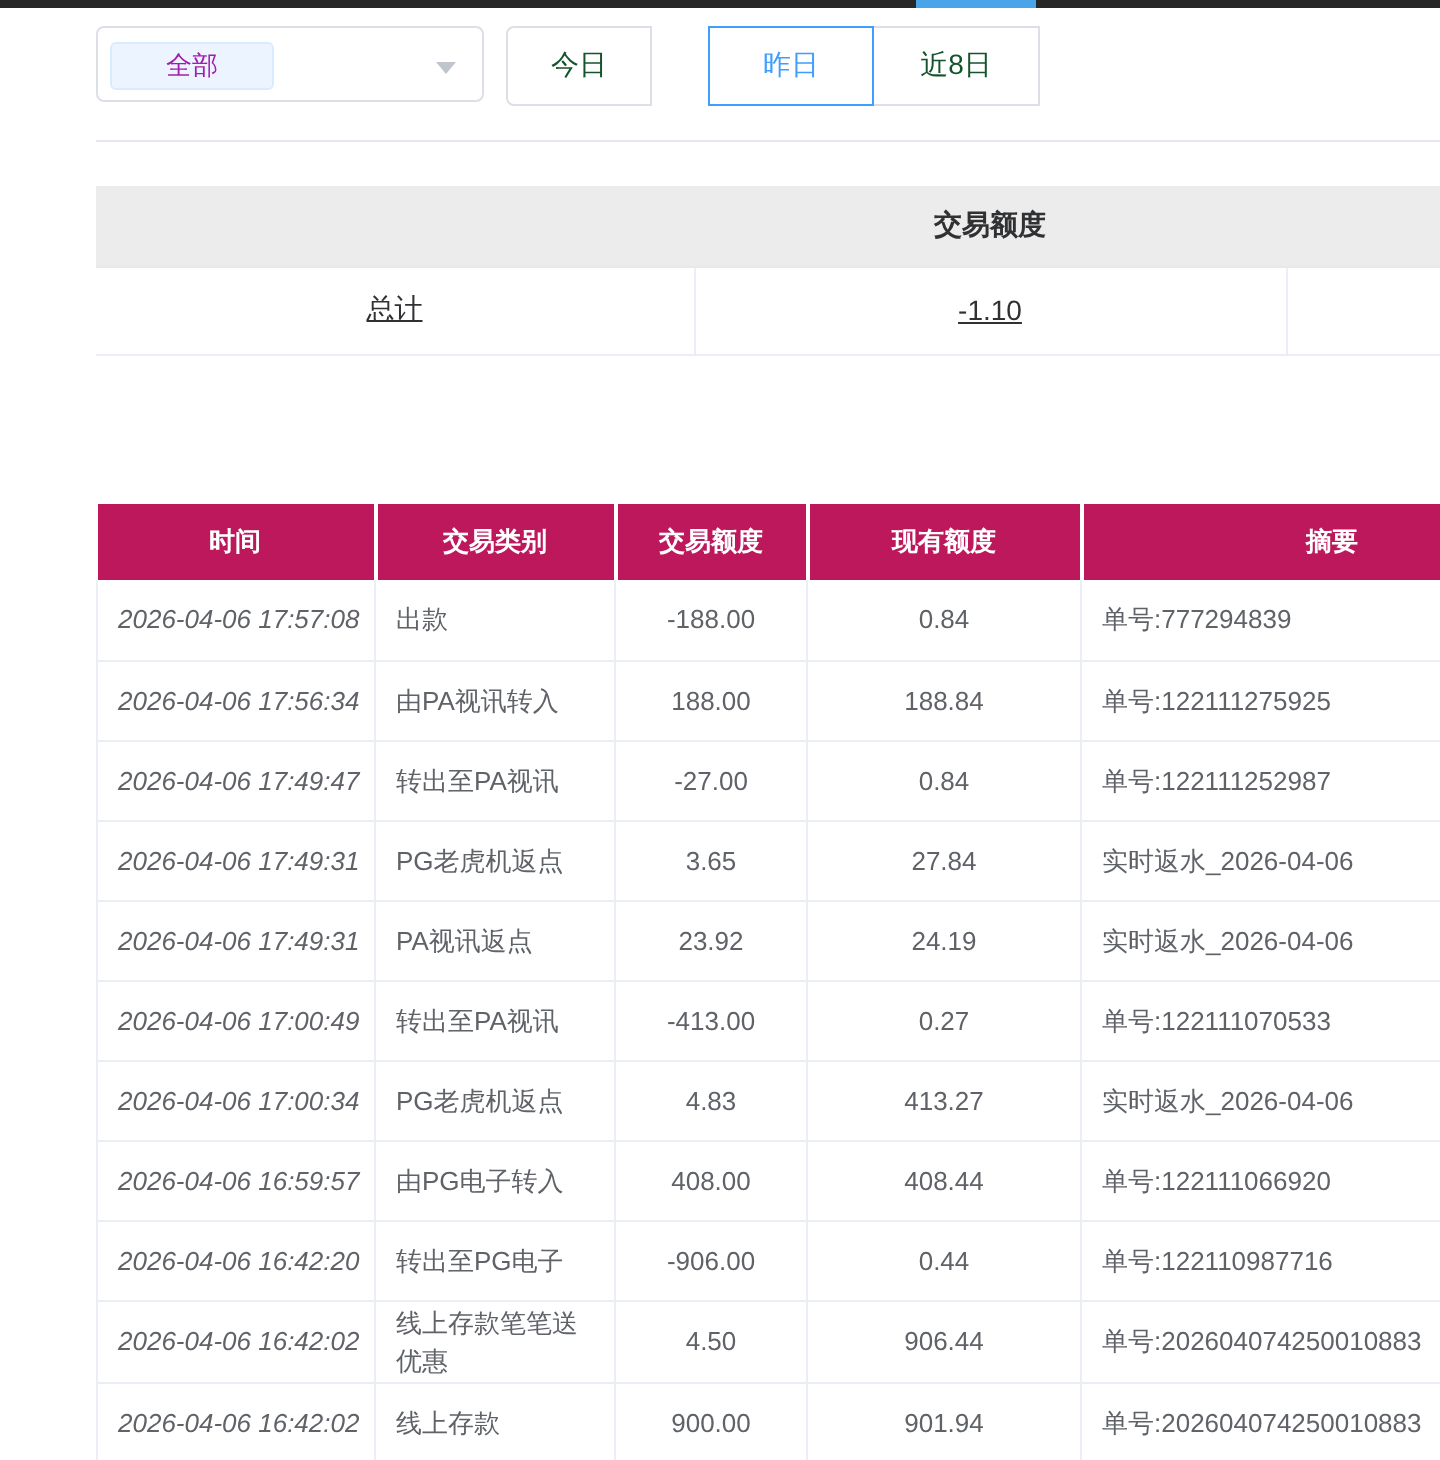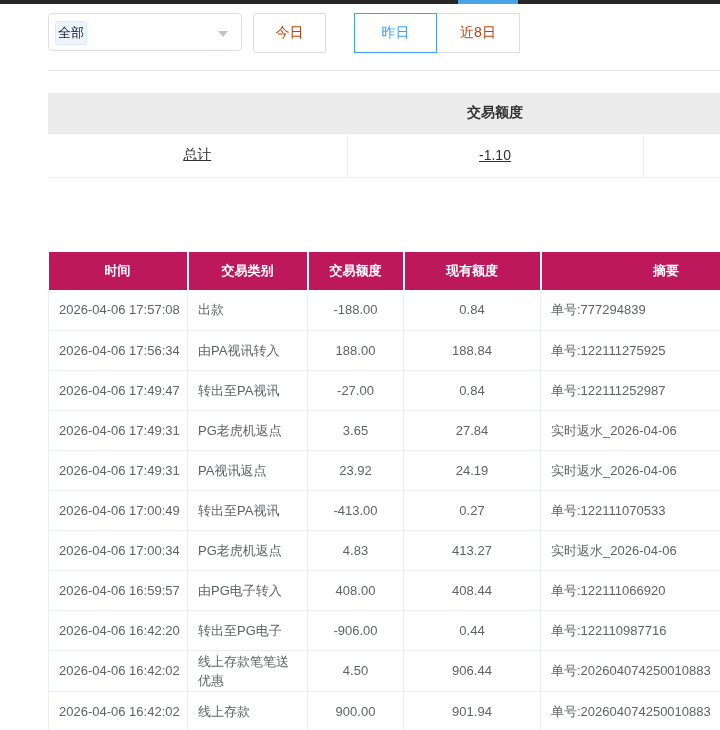--- a/index.html
+++ b/index.html
@@ -10,34 +10,34 @@
   
   .topbar { position:absolute; top:0; left:0; width:720px; height:4px; background:#272727; }
   .topbar-accent { position:absolute; top:0; left:458px; width:60px; height:4px; background:#49a4e9; }
 
   
   .filter-row { position:absolute; top:13px; left:48px; display:flex; align-items:flex-start; }
 
   .select-box { position:relative; width:194px; height:38px; background:#fff;
     border:1px solid #dcdfe6; border-radius:4px; cursor:pointer; }
   .select-tag { position:absolute; left:6px; top:7px; height:24px; line-height:22px;
-    padding:0 2px; font-size:13px; color:#0f172a; background:#ecf5ff;
+    padding:0 27px; font-size:13px; color:#a21caf; background:#ecf5ff;
     border:1px solid #d9ecff; border-radius:3px; white-space:nowrap; }
   .select-caret { position:absolute; right:13px; top:17px; width:0; height:0;
     border-left:5px solid transparent; border-right:5px solid transparent;
     border-top:6px solid #c0c4cc; }
 
   .date-box { margin-left:20px; width:235px; height:38px; background:#fff;
     border:1px solid #dcdfe6; border-radius:4px; display:flex; align-items:center;
     padding-left:12px; cursor:pointer; }
   .cal-icon { flex:0 0 auto; display:block; }
   .date-text { margin-left:9px; font-size:14px; color:#c0c4cc; white-space:nowrap; }
 
   .btn-group { margin-left:11px; display:flex; }
-  .quick-btn { height:40px; background:#fff; border:1px solid #dcdfe6; color:#c2410c;
+  .quick-btn { height:40px; background:#fff; border:1px solid #dcdfe6; color:#14532d;
     font-size:14px; cursor:pointer; font-family:inherit; }
   .quick-btn + .quick-btn { margin-left:-1px; }
   .btn-group .quick-btn:nth-child(1) { width:73px; border-radius:4px 0 0 4px; }
   .btn-group .quick-btn:nth-child(2) { width:83px; }
   .btn-group .quick-btn:nth-child(3) { width:84px; }
   .quick-btn.active { border:1px solid #409eff; color:#409eff; position:relative; z-index:1;margin-left:28px; }
 
   .divider { position:absolute; top:70px; left:48px; width:672px; height:0;
     border-top:1px solid #e4e7ed; }
 
@@ -52,21 +52,21 @@
 
   
   .main-table { position:absolute; top:252px; left:48px; width:742px;
     border-collapse:collapse; table-layout:fixed; font-size:13px; color:#5f6368; }
   .main-table thead th { height:38px; background:#be185d; color:#fff; font-weight:bold;
     text-align:center; border-right:2px solid #fff; }
   .main-table thead th:last-child { border-right:none; }
   .main-table tbody td { height:40px; padding:1px 10px; background:#fff;
     border-bottom:1px solid #ebeef5; border-right:1px solid #ebeef5;
     line-height:19px; vertical-align:middle; }
-  .main-table tbody td:first-child { border-left:1px solid #ebeef5; }
+  .main-table tbody td:first-child { border-left:1px solid #ebeef5;font-style:italic; }
   .main-table tbody td:last-child { border-right:none; }
   .cell-amount, .cell-balance { text-align:center; }
   .cell-time, .cell-summary { white-space:nowrap; }
 </style>
 </head>
 <body>
 
 <div class="topbar">
   <div class="topbar-accent"></div>
 </div>

